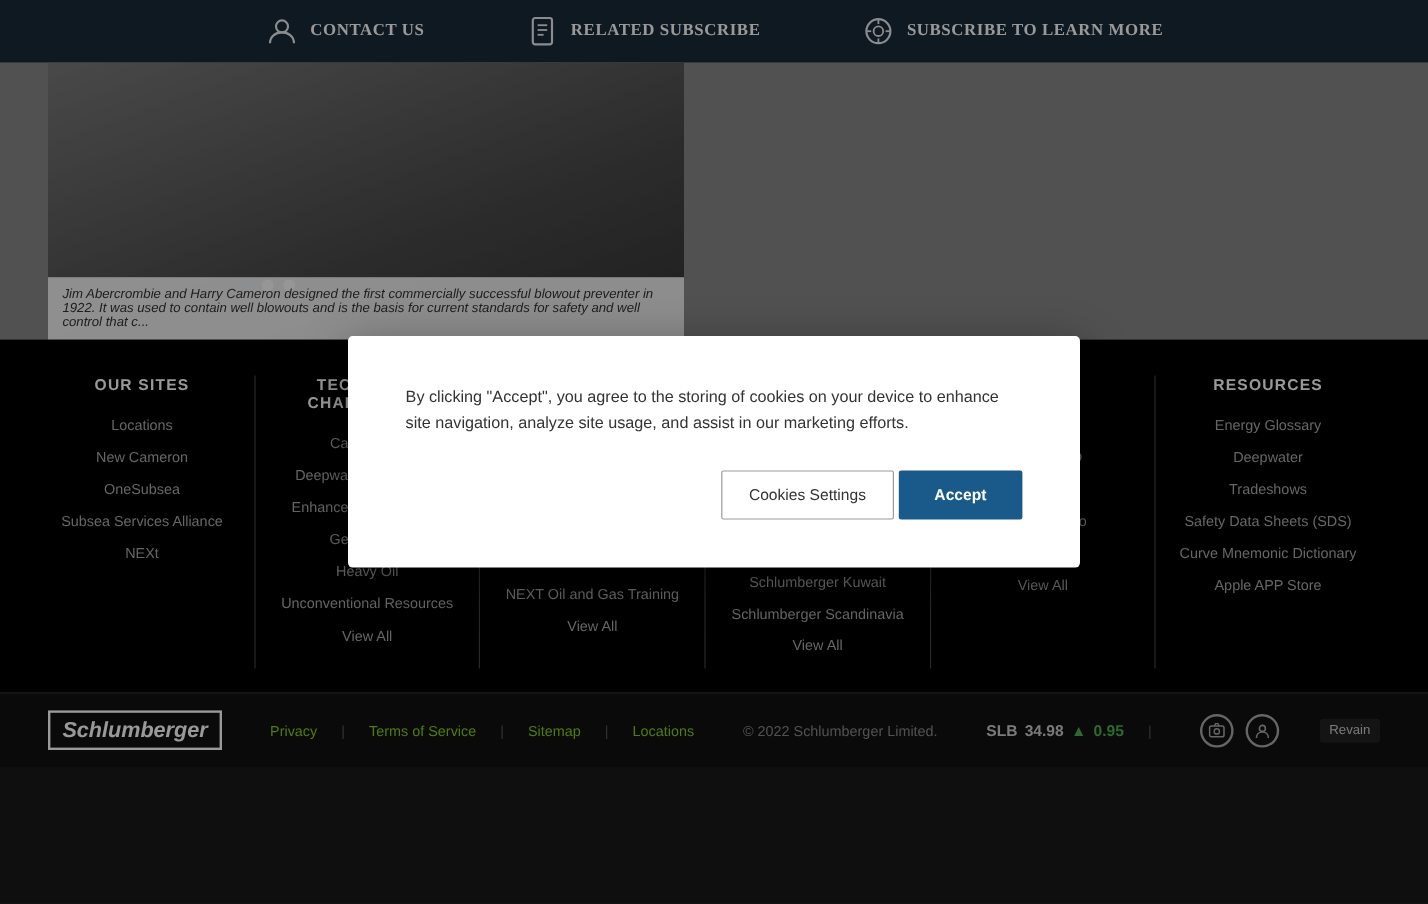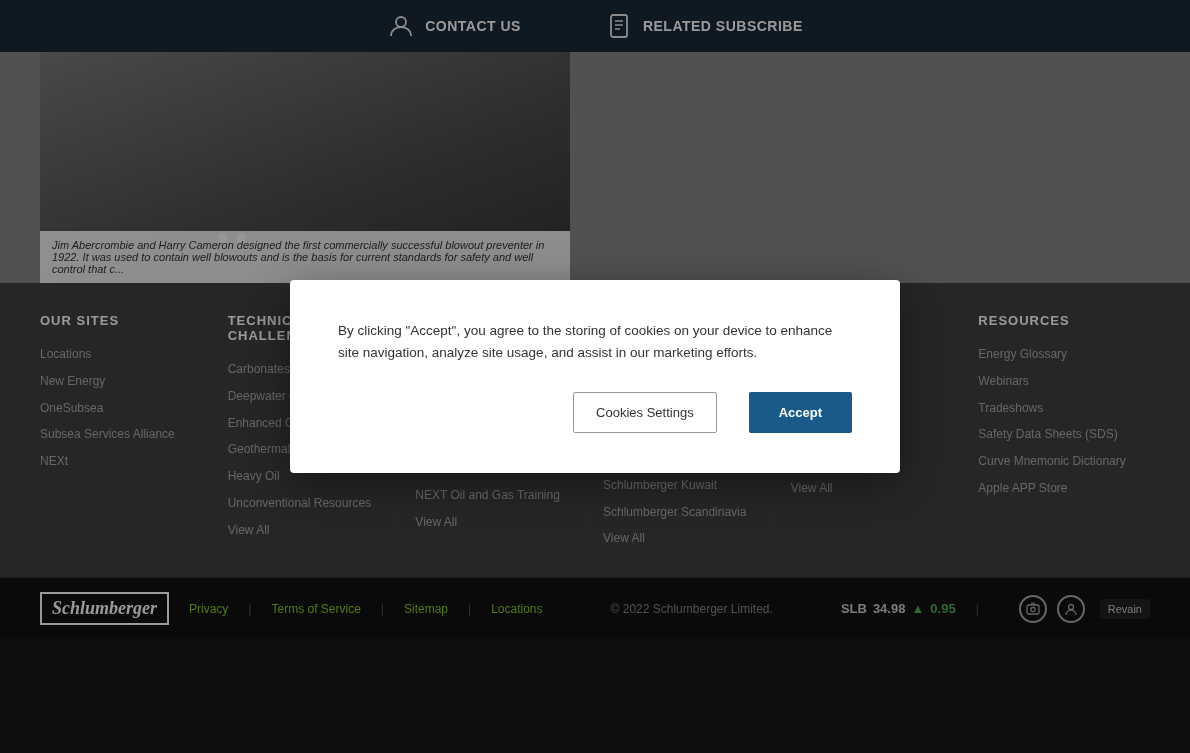--- a/index.html
+++ b/index.html
@@ -7,20 +7,21 @@
 
     
     .top-nav {
       background: #1a2a3a;
       display: flex;
       align-items: center;
       justify-content: center;
       gap: 84px;
       padding: 12px 0;
       height: 52px;
+      font-family: Liberation Serif, serif;
     }
     .top-nav-item {
       display: flex;
       align-items: center;
       gap: 10px;
       color: #fff;
       font-size: 14px;
       font-weight: bold;
       letter-spacing: 0.5px;
       cursor: pointer;
@@ -70,24 +71,25 @@
     .dot {
       width: 10px;
       height: 10px;
       border-radius: 50%;
       background: #ccc;
     }
     .dot.active { background: #1a5a8a; }
 
     
     .footer-columns {
-      background: #404040;
+      background: #000000;
       padding: 30px 40px 20px 40px;
       display: flex;
       gap: 0;
+      text-align: center;
     }
     .footer-col {
       flex: 1;
       padding: 0 15px 0 0;
       border-right: 1px solid #444;
       margin-right: 15px;
     }
     .footer-col:last-child {
       border-right: none;
       margin-right: 0;
@@ -117,23 +119,23 @@
       align-items: center;
       padding: 14px 40px;
       border-top: 1px solid #333;
       gap: 20px;
     }
     .footer-logo {
       color: #fff;
       font-size: 18px;
       font-weight: bold;
       font-style: italic;
+      margin-right: 20px;
       border: 2px solid #fff;
       padding: 4px 10px;
-      font-family: Liberation Serif, serif;
     }
     .footer-bar-link {
       color: #84cc16;
       font-size: 12px;
       text-decoration: none;
       cursor: pointer;
     }
     .footer-bar-sep {
       color: #555;
       font-size: 12px;
@@ -195,21 +197,21 @@
       position: relative;
     }
     .modal-text {
       font-size: 13.5px;
       line-height: 1.6;
       color: #333;
       margin-bottom: 28px;
     }
     .modal-buttons {
       display: flex;
-      gap: 32px;
+      gap: 4px;
       justify-content: flex-end;
     }
     .btn-cookies-settings {
       background: #fff;
       color: #333;
       border: 1.5px solid #999;
       padding: 12px 22px;
       font-size: 13px;
       cursor: pointer;
       border-radius: 2px;
@@ -224,21 +226,21 @@
       border-radius: 2px;
       font-weight: bold;
     }
 
     .revain-badge {
       background: #222;
       color: #ccc;
       font-size: 11px;
       padding: 4px 8px;
       border-radius: 3px;
-      margin-left: 5px;
+      margin-left: 24px;
     }
   </style>
 </head>
 <body>
 
 <div class="top-nav">
   <a class="top-nav-item">
     <svg class="top-nav-icon" viewBox="0 0 28 28" fill="none" xmlns="http://www.w3.org/2000/svg">
       <circle cx="14" cy="10" r="5" stroke="#fff" stroke-width="1.8" fill="none"></circle>
       <path d="M4 24c0-5.5 4.5-9 10-9s10 3.5 10 9" stroke="#fff" stroke-width="1.8" fill="none"></path>
@@ -247,40 +249,51 @@
   </a>
   <a class="top-nav-item">
     <svg class="top-nav-icon" viewBox="0 0 28 28" fill="none" xmlns="http://www.w3.org/2000/svg">
       <rect x="6" y="3" width="16" height="22" rx="2" stroke="#fff" stroke-width="1.8" fill="none"></rect>
       <line x1="10" y1="9" x2="18" y2="9" stroke="#fff" stroke-width="1.5"></line>
       <line x1="10" y1="13" x2="18" y2="13" stroke="#fff" stroke-width="1.5"></line>
       <line x1="10" y1="17" x2="15" y2="17" stroke="#fff" stroke-width="1.5"></line>
     </svg>
     <span>RELATED SUBSCRIBE</span>
   </a>
+  <a class="top-nav-item">
+    <svg class="top-nav-icon" viewBox="0 0 28 28" fill="none" xmlns="http://www.w3.org/2000/svg">
+      <circle cx="14" cy="14" r="10" stroke="#fff" stroke-width="1.8" fill="none"></circle>
+      <circle cx="14" cy="14" r="4" stroke="#fff" stroke-width="1.5" fill="none"></circle>
+      <line x1="14" y1="4" x2="14" y2="8" stroke="#fff" stroke-width="1.5"></line>
+      <line x1="14" y1="20" x2="14" y2="24" stroke="#fff" stroke-width="1.5"></line>
+      <line x1="4" y1="14" x2="8" y2="14" stroke="#fff" stroke-width="1.5"></line>
+      <line x1="20" y1="14" x2="24" y2="14" stroke="#fff" stroke-width="1.5"></line>
+    </svg>
+    <span>SUBSCRIBE TO LEARN MORE</span>
+  </a>
 </div>
 
 <div class="slide-area">
   <div class="slide-image">
     <div style="width:100%;height:100%;background:linear-gradient(160deg,#7a7a7a 0%,#4a4a4a 60%,#333 100%);"></div>
   </div>
   <div class="slide-dots">
     <div class="dot active"></div>
     <div class="dot"></div>
     <div class="dot"></div>
   </div>
   <div class="slide-caption">Jim Abercrombie and Harry Cameron designed the first commercially successful blowout preventer in 1922. It was used to contain well blowouts and is the basis for current standards for safety and well control that c...</div>
 </div>
 
 <div class="footer-columns">
 
   <div class="footer-col">
     <div class="footer-col-title">OUR SITES</div>
     <a class="footer-col-link">Locations</a>
-    <a class="footer-col-link">New Energy</a>
+    <a class="footer-col-link">New Cameron</a>
     <a class="footer-col-link">OneSubsea</a>
     <a class="footer-col-link">Subsea Services Alliance</a>
     <a class="footer-col-link">NEXt</a>
   </div>
 
   <div class="footer-col">
     <div class="footer-col-title">TECHNICAL CHALLENGES</div>
     <a class="footer-col-link">Carbonates</a>
     <a class="footer-col-link">Deepwater Operations</a>
     <a class="footer-col-link">Enhanced Oil Recovery</a>
@@ -316,21 +329,21 @@
     <a class="footer-col-link">M-I SWACO</a>
     <a class="footer-col-link">Smith Bits</a>
     <a class="footer-col-link">WesternGeco</a>
     <a class="footer-col-link">Omni Seals</a>
     <a class="footer-col-link">View All</a>
   </div>
 
   <div class="footer-col">
     <div class="footer-col-title">RESOURCES</div>
     <a class="footer-col-link">Energy Glossary</a>
-    <a class="footer-col-link">Webinars</a>
+    <a class="footer-col-link">Deepwater</a>
     <a class="footer-col-link">Tradeshows</a>
     <a class="footer-col-link">Safety Data Sheets (SDS)</a>
     <a class="footer-col-link">Curve Mnemonic Dictionary</a>
     <a class="footer-col-link">Apple APP Store</a>
   </div>
 </div>
 
 <div class="footer-bar">
   <div class="footer-logo">Schlumberger</div>
   <a class="footer-bar-link">Privacy</a>

